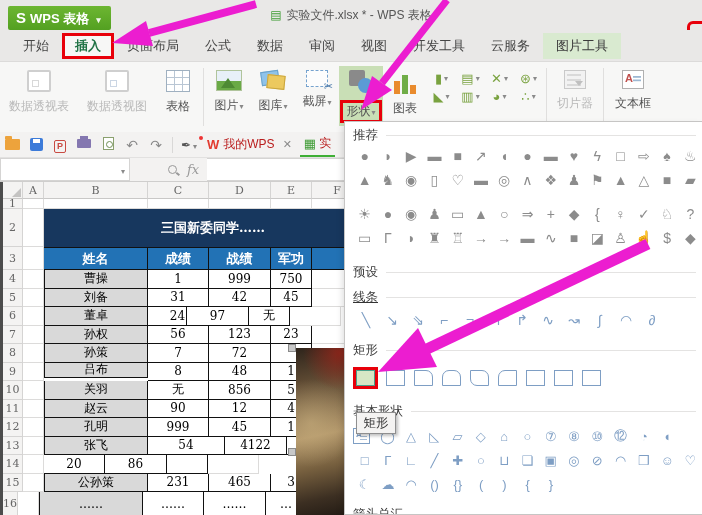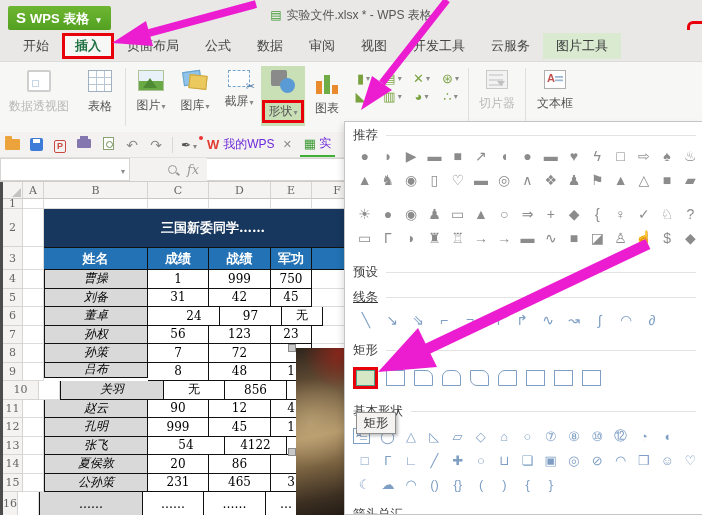--- a/index.html
+++ b/index.html
@@ -87,21 +87,21 @@
   .ico-pdf { display:inline-block; width:12px; height:13px; border:1.5px solid #c94a42; border-radius:2px; color:#c94a42; font-size:9px; font-weight:bold; line-height:11px; }
   .ico-print { display:inline-block; width:14px; height:9px; background:#8477b0; border-radius:1px; position:relative; top:-1px; }
   .ico-print:before { content:""; position:absolute; left:3px; top:-3px; width:8px; height:3px; background:#8477b0; }
   .ico-preview { display:inline-block; width:11px; height:13px; border:1.5px solid #8aa06e; background:#fff; position:relative; }
   .ico-preview:before { content:""; position:absolute; left:2px; top:3px; width:5px; height:5px; border:1.5px solid #6f8f56; border-radius:50%; }
   .undo { color:#8a8a8a; font-size:14px; }
   .pen { color:#555; font-size:12px; position:relative; }
   .pen .dot { position:absolute; right:-2px; top:-2px; width:4px; height:4px; background:#e33; border-radius:50%; }
   .pen .mca { font-size:8px; color:#888; }
   .wlogo { color:#e23c30; font-weight:bold; font-size:13px; margin:0 4px 0 6px; }
-  .dtab-label { font-size:12px; color:#6d28d9; }
+  .dtab-label { font-size:12px; color:#b91c1c; }
   .tclose { color:#8a8a8a; font-size:11px; margin:0 8px; }
   .sheet-tab { display:flex; align-items:center; height:25px; border-bottom:2px solid #3faf36; padding:0 4px; }
   .ico-sheet { color:#3f9c35; font-size:13px; margin-right:3px; }
 
   
   #formularow { position:absolute; left:0; top:158px; width:702px; height:24px; background:#f3f2f1; border-bottom:1px solid #cfcecd; display:flex; align-items:stretch; }
   #namebox { width:130px; background:#fff; border:1px solid #d5d4d3; position:relative; }
   #namebox .mca { position:absolute; right:4px; top:8px; }
   #fxzone { display:flex; align-items:center; padding-left:38px; }
   .ico-mag { display:inline-block; width:9px; height:9px; border:1.5px solid #999; border-radius:50%; position:relative; margin-right:10px; }
@@ -114,21 +114,21 @@
   #sheet { position:absolute; left:3px; top:182px; width:360px; height:333px; background:#fff; z-index:4;
            font-family:"DejaVu Serif",serif; }
   .srow { display:flex; }
   .scell { flex:none; overflow:hidden; white-space:nowrap; display:flex; align-items:center; justify-content:center; }
   .hdrrow .scell { background:#f4f3f2; border-right:1px solid #d5d4d3; border-bottom:1px solid #c9c8c7; color:#666; font-size:11px; }
   .corner { position:relative; }
   .corner i { position:absolute; right:1px; bottom:1px; width:0; height:0; border-left:9px solid transparent; border-bottom:9px solid #c4c3c2; }
   .rowhdr { background:#f4f3f2; border-right:1px solid #d5d4d3; border-bottom:1px solid #d5d4d3; color:#666; font-size:11px; }
   .gcell { border-right:1px solid #dcdbda; border-bottom:1px solid #dcdbda; background:#fff; }
   .tcell { border-right:1.5px solid #111; border-bottom:1.5px solid #111; background:#fff; font-size:12px; color:#000; }
-  .tcell.bfirst { border-left:1.5px solid #111;font-style:italic; }
+  .tcell.bfirst { border-left:1.5px solid #111; }
   .namecol { background:#d9d9d9; }
   .titlecell { background:#17375e; color:#fff; font-weight:bold; font-size:13px; justify-content:flex-start; }
   .titlecell span { padding-left:117px; }
   .hcell { background:#2272b5; color:#fff; font-weight:bold; font-size:13px; border-right:1.5px solid #111; border-bottom:1.5px solid #111; border-top:1.5px solid #111; }
 
   
   #picture { position:absolute; left:296px; top:348px; width:49px; height:167px; z-index:10;
      background:
        radial-gradient(circle at 90% 3%, rgba(150,35,25,.85), rgba(150,35,25,0) 22%),
        radial-gradient(circle at 30% 45%, rgba(205,180,130,.55), rgba(205,180,130,0) 45%),
@@ -187,20 +187,26 @@
       <div class="tab">审阅</div>
       <div class="tab">视图</div>
       <div class="tab">开发工具</div>
       <div class="tab">云服务</div>
       <div class="tab tab-contextual">图片工具</div>
     </div>
 
   <div id="ribbon">
     <div class="rgroup">
       <div class="bigbtn wide disabled">
+        <span class="ico-pivot">
+            <i></i>
+          </span>
+        <span class="lbl">数据透视表</span>
+      </div>
+      <div class="bigbtn wide disabled">
         <span class="ico-pivot chart">
             <i></i>
           </span>
         <span class="lbl">数据透视图</span>
       </div>
       <div class="bigbtn">
         <span class="ico-table"></span>
         <span class="lbl">表格</span>
       </div>
     </div>
@@ -385,21 +391,21 @@
         <div class="scell tcell namecol bfirst" style="width: 104px; height: 18.5px;">刘备</div>
         <div class="scell tcell" style="width: 61px; height: 18.5px;">31</div>
         <div class="scell tcell" style="width: 62px; height: 18.5px;">42</div>
         <div class="scell tcell" style="width: 41px; height: 18.5px;">45</div>
         <div class="scell gcell" style="width: 51px; height: 18.5px;"></div>
       </div>
       <div class="srow">
         <div class="scell rowhdr" style="width: 20px; height: 18.5px;">6</div>
         <div class="scell gcell" style="width: 21px; height: 18.5px;"></div>
         <div class="scell tcell namecol bfirst" style="width: 104px; height: 18.5px;">董卓</div>
-        <div class="scell tcell" style="width: 72px; height: 18.5px; padding-left: 21px;">24</div>
+        <div class="scell tcell" style="width: 39px; height: 18.5px; padding-left: 21px;">24</div>
         <div class="scell tcell" style="width: 62px; height: 18.5px;">97</div>
         <div class="scell tcell" style="width: 41px; height: 18.5px;">无</div>
         <div class="scell gcell" style="width: 51px; height: 18.5px;"></div>
       </div>
       <div class="srow">
         <div class="scell rowhdr" style="width: 20px; height: 18.5px;">7</div>
         <div class="scell gcell" style="width: 21px; height: 18.5px;"></div>
         <div class="scell tcell namecol bfirst" style="width: 104px; height: 18.5px;">孙权</div>
         <div class="scell tcell" style="width: 61px; height: 18.5px;">56</div>
         <div class="scell tcell" style="width: 62px; height: 18.5px;">123</div>
@@ -418,21 +424,21 @@
       <div class="srow">
         <div class="scell rowhdr" style="width: 20px; height: 18.5px;">9</div>
         <div class="scell gcell" style="width: 21px; height: 18.5px;"></div>
         <div class="scell tcell namecol bfirst" style="width: 104px; height: 15px;">吕布</div>
         <div class="scell tcell" style="width: 61px; height: 18.5px;">8</div>
         <div class="scell tcell" style="width: 62px; height: 18.5px;">48</div>
         <div class="scell tcell" style="width: 41px; height: 18.5px;">1</div>
         <div class="scell gcell" style="width: 51px; height: 18.5px;"></div>
       </div>
       <div class="srow">
-        <div class="scell rowhdr" style="width: 36px; height: 18.5px;">10</div>
+        <div class="scell rowhdr" style="width: 20px; height: 18.5px;">10</div>
         <div class="scell gcell" style="width: 21px; height: 18.5px;"></div>
         <div class="scell tcell namecol bfirst" style="width: 104px; height: 18.5px;">关羽</div>
         <div class="scell tcell" style="width: 61px; height: 18.5px;">无</div>
         <div class="scell tcell" style="width: 62px; height: 18.5px;">856</div>
         <div class="scell tcell" style="width: 41px; height: 18.5px;">5</div>
         <div class="scell gcell" style="width: 51px; height: 18.5px;"></div>
       </div>
       <div class="srow">
         <div class="scell rowhdr" style="width: 20px; height: 18.5px;">11</div>
         <div class="scell gcell" style="width: 21px; height: 18.5px;"></div>
@@ -456,21 +462,20 @@
         <div class="scell gcell" style="width: 21px; height: 18.5px;"></div>
         <div class="scell tcell namecol bfirst" style="width: 104px; height: 18.5px;">张飞</div>
         <div class="scell tcell" style="width: 77px; height: 18.5px;">54</div>
         <div class="scell tcell" style="width: 62px; height: 18.5px;">4122</div>
         <div class="scell tcell" style="width: 41px; height: 18.5px;">1</div>
         <div class="scell gcell" style="width: 51px; height: 18.5px;"></div>
       </div>
       <div class="srow">
         <div class="scell rowhdr" style="width: 20px; height: 18.5px;">14</div>
         <div class="scell gcell" style="width: 21px; height: 18.5px;"></div>
-        <div class="scell tcell namecol bfirst" style="width: 104px; height: 18.5px;">夏侯敦</div>
         <div class="scell tcell" style="width: 61px; height: 18.5px;">20</div>
         <div class="scell tcell" style="width: 62px; height: 18.5px;">86</div>
         <div class="scell tcell" style="width: 41px; height: 18.5px;"></div>
         <div class="scell gcell" style="width: 51px; height: 18.5px;"></div>
       </div>
       <div class="srow">
         <div class="scell rowhdr" style="width: 20px; height: 18.5px;">15</div>
         <div class="scell gcell" style="width: 21px; height: 18.5px;"></div>
         <div class="scell tcell namecol bfirst" style="width: 104px; height: 18.5px;">公孙策</div>
         <div class="scell tcell" style="width: 61px; height: 18.5px;">231</div>

